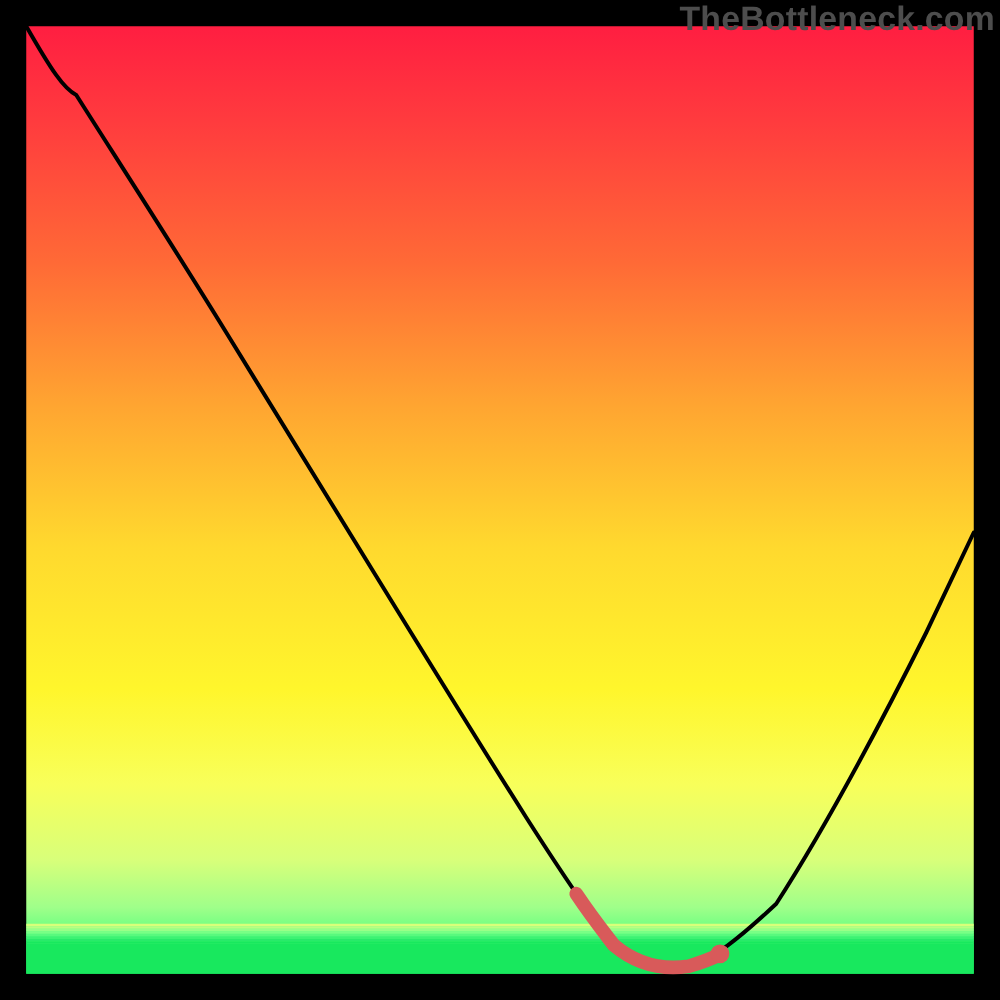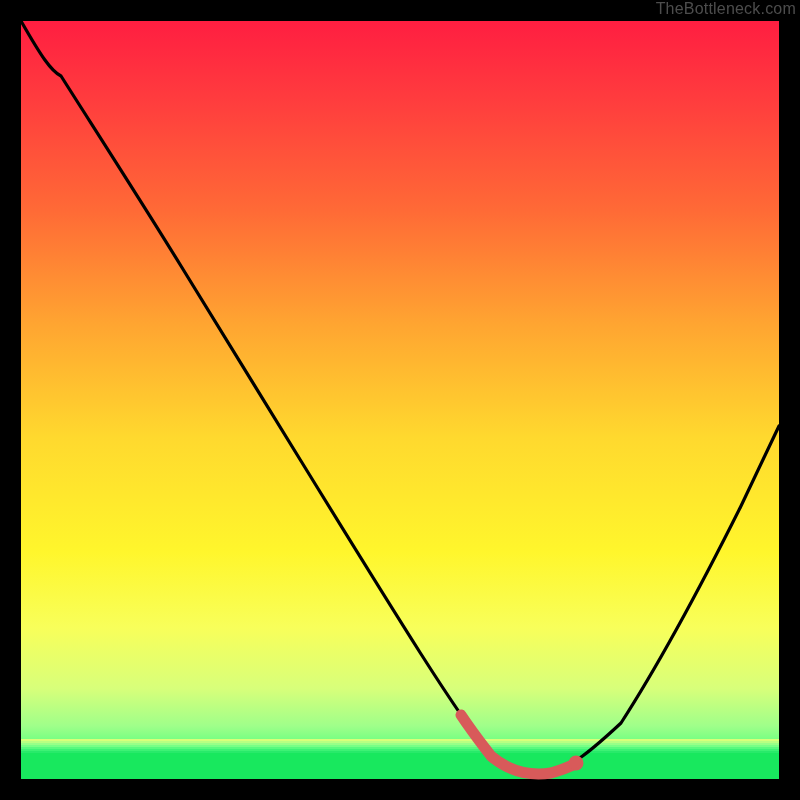--- a/index.html
+++ b/index.html
@@ -37,22 +37,22 @@
       #d8ff7a 88%,
       #9fff8a 93%,
       #4aff7a 97%,
       #18e85e 100%
     );
   }
   .watermark {
     position: absolute;
     top: 0px;
     right: 4px;
-    font-size: 16px;
-    font-weight: 400;
+    font-size: 27px;
+    font-weight: 700;
     color: #4d4d4d;
     letter-spacing: 0.2px;
     user-select: none;
   }
   svg.curve {
     position: absolute;
     left: 0;
     top: 0;
     width: 758px;
     height: 758px;

